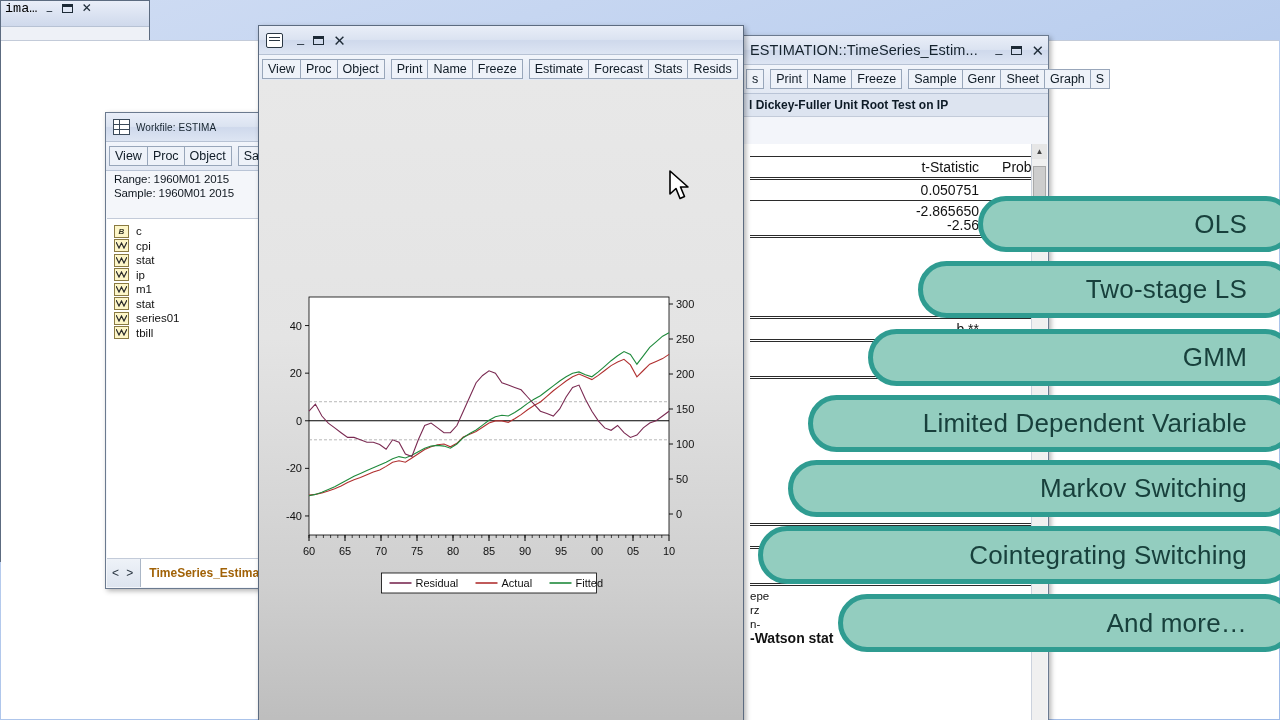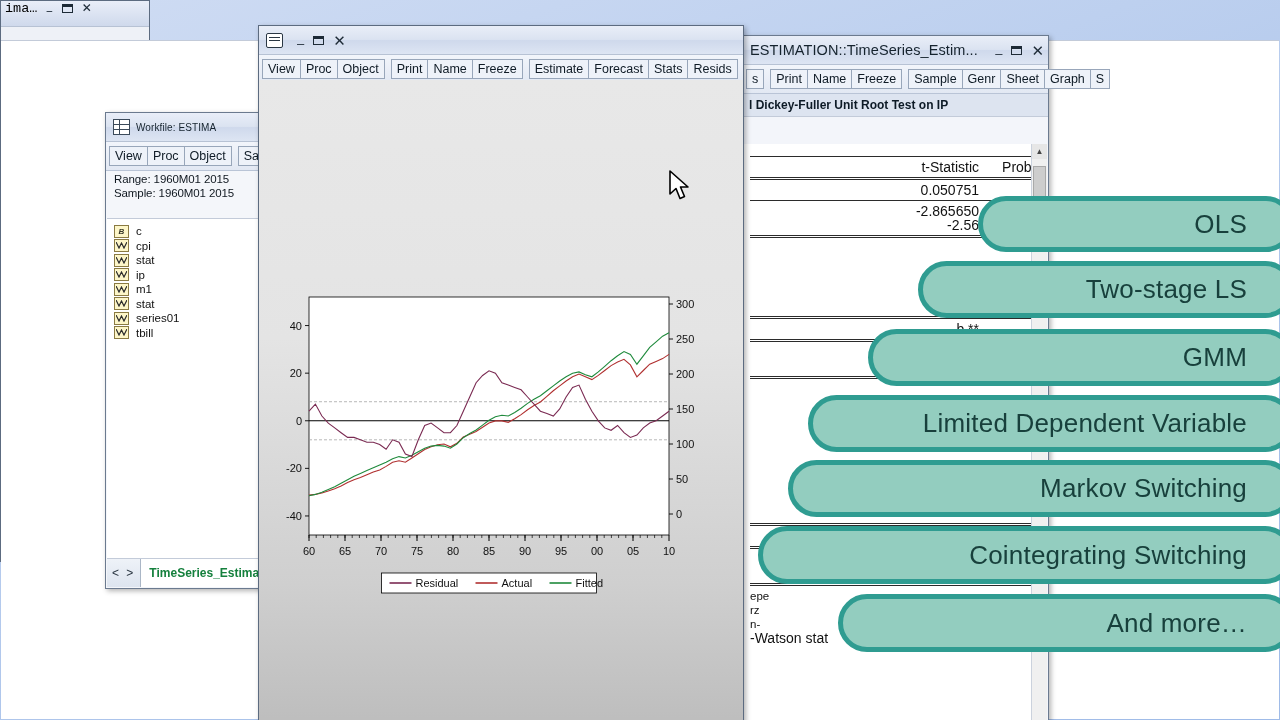--- a/index.html
+++ b/index.html
@@ -39,33 +39,33 @@
   #wfwin{left:105px;top:112px;width:160px;height:475px;z-index:20;background:#f4f6fa;}
   #wflist{position:absolute;left:1px;top:105px;right:1px;bottom:30px;background:#fff;border-top:1px solid #c3cbd9;}
   .itm{display:flex;align-items:center;height:14.5px;padding-left:7px;font-size:11.5px;color:#111;}
   .sico{width:13px;height:11px;margin-right:7px;flex:0 0 auto;border:1px solid #8a7a42;background:#fdf6c8;
         display:flex;align-items:center;justify-content:center;font-size:8px;color:#3a3a2a;}
   .sico svg{display:block;}
   .rng{font-size:11.5px;color:#101820;padding:2px 0 0 8px;white-space:nowrap;letter-spacing:-.1px;}
   #wftab{position:absolute;left:1px;right:1px;bottom:1px;height:28px;display:flex;align-items:center;
          background:linear-gradient(180deg,#eef2f8,#dde4ef);border-top:1px solid #c3cbd9;font-size:12px;}
   .arrows{padding:0 5px;color:#27333f;letter-spacing:2px;font-size:12px;}
-  .tabname{font-weight:bold;color:#15803d;border-left:1px solid #aab6c6;padding-left:8px;
+  .tabname{font-weight:bold;color:#a16207;border-left:1px solid #aab6c6;padding-left:8px;
            background:#fff;height:100%;display:flex;align-items:center;flex:1;}
   
   #outwin{left:742px;top:35px;width:305px;height:690px;z-index:10;background:#f3f5fa;}
   #outhdr{font-size:12px;font-weight:bold;color:#0d1a26;background:#dde4f0;padding:4px 0 4px 6px;
           border-bottom:1px solid #c3cbd9;white-space:nowrap;}
   #outbody{position:absolute;left:1px;top:108px;right:1px;bottom:1px;background:#fff;overflow:hidden;
            font-family:"Liberation Sans",sans-serif;}
   .otext{font-size:11.5px;color:#121212;white-space:pre;padding-left:6px;line-height:14px;}
   .rule{border-top:1px solid #2b2b2b;margin:3px 6px;}
   .rule2{border-top:3px double #2b2b2b;margin:3px 6px;height:0;}
   .row{display:flex;font-size:14px;color:#121212;padding:0 6px;line-height:14px;white-space:pre;}
-  .cA{flex:1;} .cB{width:92px;text-align:right;} .cC{width:62px;text-align:right;}
+  .cA{flex:1;font-weight:bold;} .cB{width:92px;text-align:right;} .cC{width:62px;text-align:right;}
   #vscroll{position:absolute;right:1px;top:108px;bottom:1px;width:15px;background:#f0f0f0;border-left:1px solid #cbd2dd;}
   #vthumb{position:absolute;left:1px;right:1px;top:22px;height:36px;background:#cdcdcd;border:1px solid #a9a9a9;}
   .sarrow{position:absolute;left:0;right:0;height:15px;display:flex;align-items:center;justify-content:center;
           font-size:8px;color:#444;background:#e6e6e6;}
   
   #subwin{left:696px;top:168px;width:148px;height:560px;z-index:30;background:#eef1f7;border:1px solid #5c6b80;}
   #subtbar{height:25px;display:flex;align-items:flex-start;padding:0 4px;
            background:linear-gradient(180deg,#e9eef8,#cfd9ec);border-bottom:1px solid #b7c2d4;font-family:Liberation Mono, monospace;}
   #subbody{position:absolute;left:1px;top:40px;right:1px;bottom:1px;background:#fff;border-top:1px solid #c3cbd9;}
   

